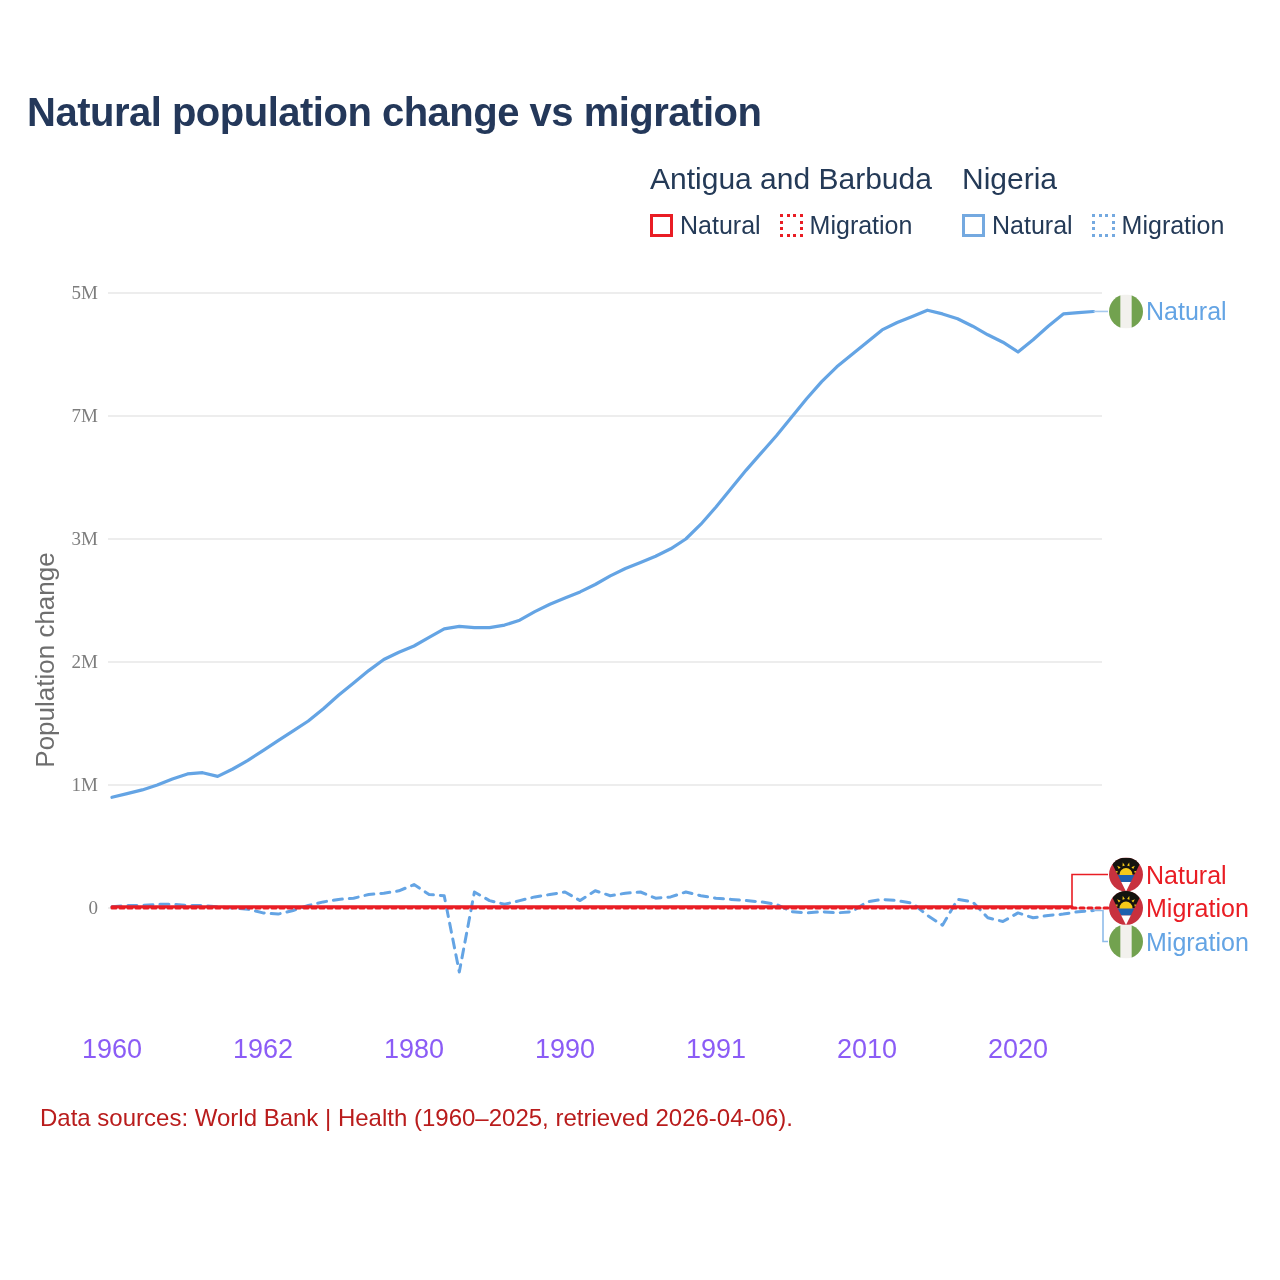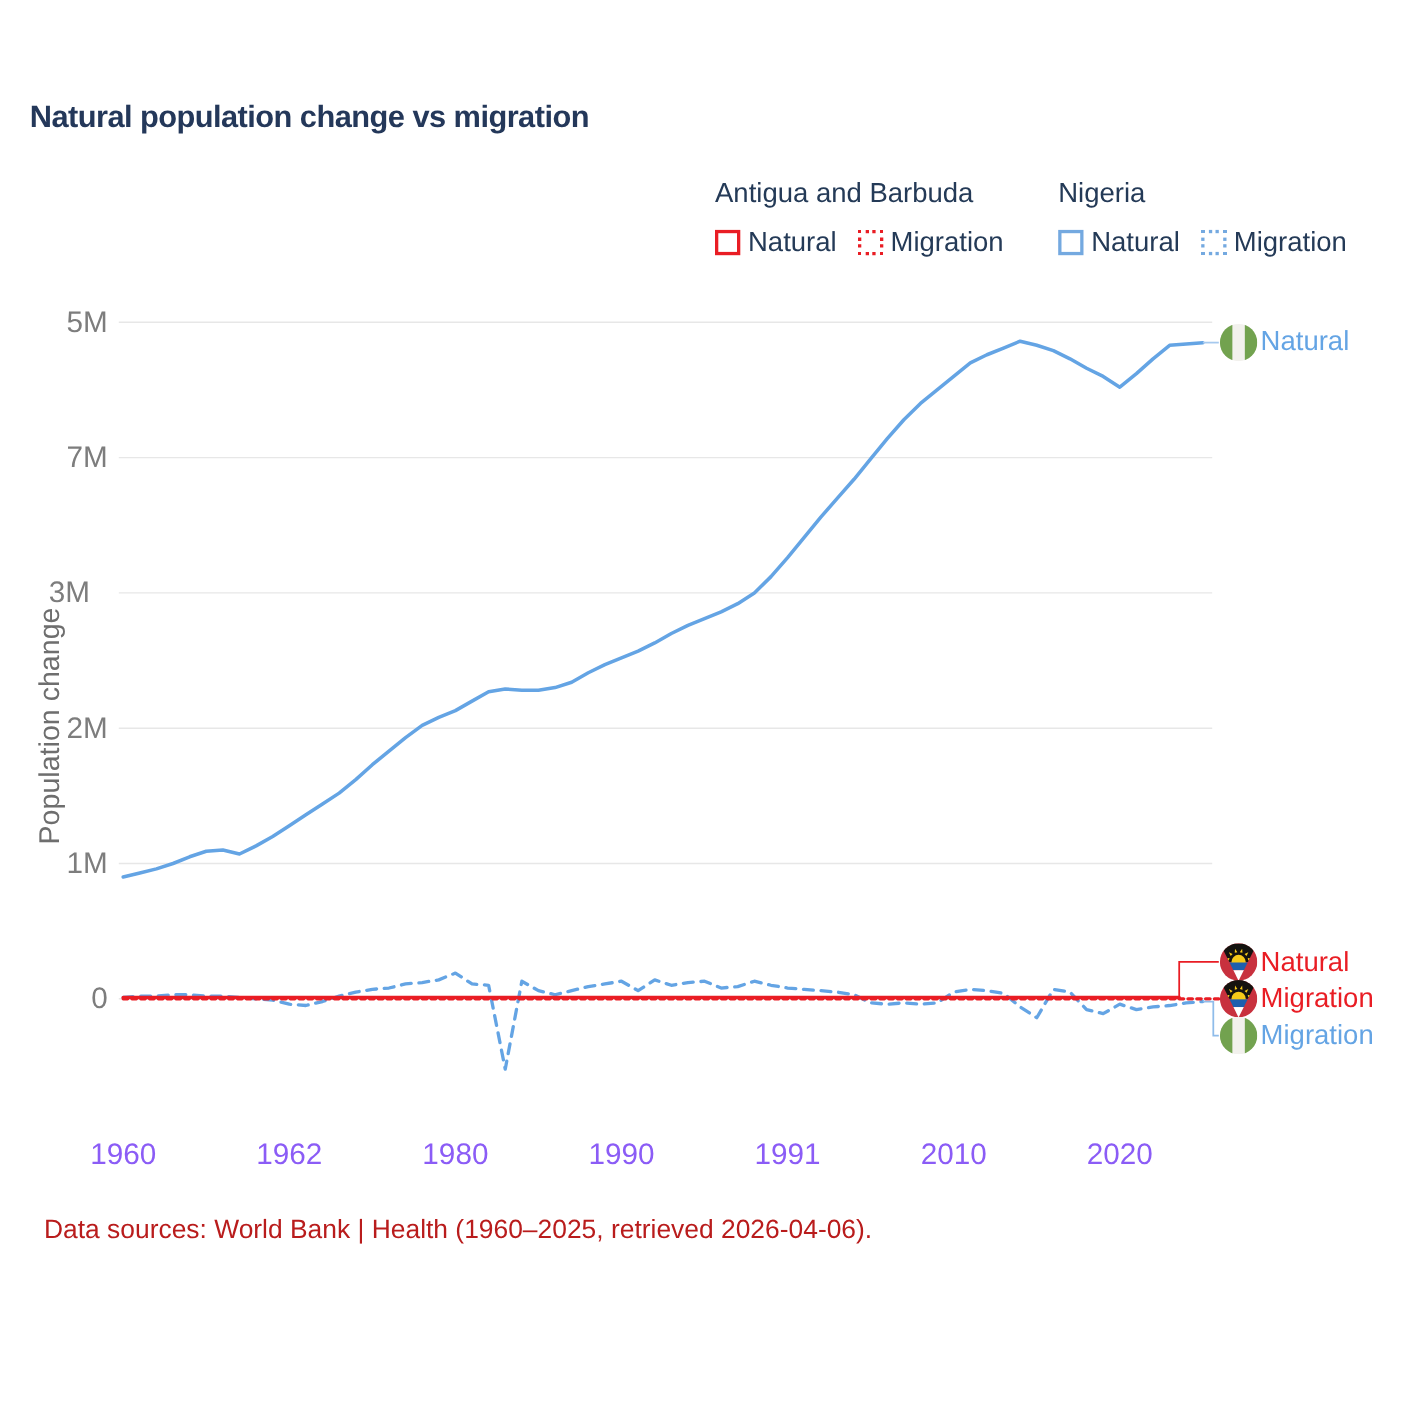--- a/index.html
+++ b/index.html
@@ -4,34 +4,34 @@
 <style>
   * { margin:0; padding:0; box-sizing:border-box; }
   html,body { width:1280px; height:1280px; }
   body {
     position:relative; background:#ffffff;
     font-family:"Liberation Sans","DejaVu Sans",sans-serif;
     overflow:hidden;
   }
   #chart-title {
     position:absolute; left:27px; top:90px;
-    font-size:28px; font-weight:700; color:#24385a; letter-spacing:-0.5px;
+    font-size:40px; font-weight:700; color:#24385a; letter-spacing:-0.5px;
   }
   
   #legend { position:absolute; left:650px; top:162px; width:620px; height:80px; }
   .legend-group { position:absolute; top:0; }
-  .legend-country { font-size:25px; color:#243a57; }
+  .legend-country { font-size:30px; color:#243a57; }
   .legend-items { display:flex; align-items:center; margin-top:15px; gap:19px; }
   .legend-item { display:flex; align-items:center; }
   .legend-swatch { width:23px; height:23px; background:#fff; }
   .legend-label { font-size:25px; color:#243a57; margin-left:7px; }
   
   .y-tick-label {
     position:absolute; width:70px; text-align:right;
-    font-size:27px; color:#7d7d7d; transform:translateY(-50%);
+    font-size:19px; color:#7d7d7d; transform:translateY(-50%);font-family:Liberation Serif, serif;
   }
   .x-tick-label {
     position:absolute; width:90px; text-align:center;
     font-size:27px; color:#8b5cf6; transform:translateX(-50%);
   }
   #y-axis-title {
     position:absolute; left:45px; top:660px;
     transform:translate(-50%,-50%) rotate(-90deg);
     font-size:26px; color:#6e6e6e; white-space:nowrap;
   }
@@ -159,21 +159,21 @@
         </div>
       </div>
     </div>
   </div>
 
 <div id="y-axis-title">Population change</div>
 <div id="tick-layer">
     <div class="y-tick-label" style="left: 28px; top: 908px;">0</div>
     <div class="y-tick-label" style="left: 28px; top: 785px;">1M</div>
     <div class="y-tick-label" style="left: 28px; top: 662px;">2M</div>
-    <div class="y-tick-label" style="left: 28px; top: 539px; text-align: center;">3M</div>
+    <div class="y-tick-label" style="left: 28px; top: 539px;">3M</div>
     <div class="y-tick-label" style="left: 28px; top: 416px;">7M</div>
     <div class="y-tick-label" style="left: 28px; top: 293px;">5M</div>
     <div class="x-tick-label" style="left: 112px; top: 1034px;">1960</div>
     <div class="x-tick-label" style="left: 263px; top: 1034px;">1962</div>
     <div class="x-tick-label" style="left: 414px; top: 1034px;">1980</div>
     <div class="x-tick-label" style="left: 565px; top: 1034px;">1990</div>
     <div class="x-tick-label" style="left: 716px; top: 1034px;">1991</div>
     <div class="x-tick-label" style="left: 867px; top: 1034px;">2010</div>
     <div class="x-tick-label" style="left: 1018px; top: 1034px;">2020</div>
   </div>

